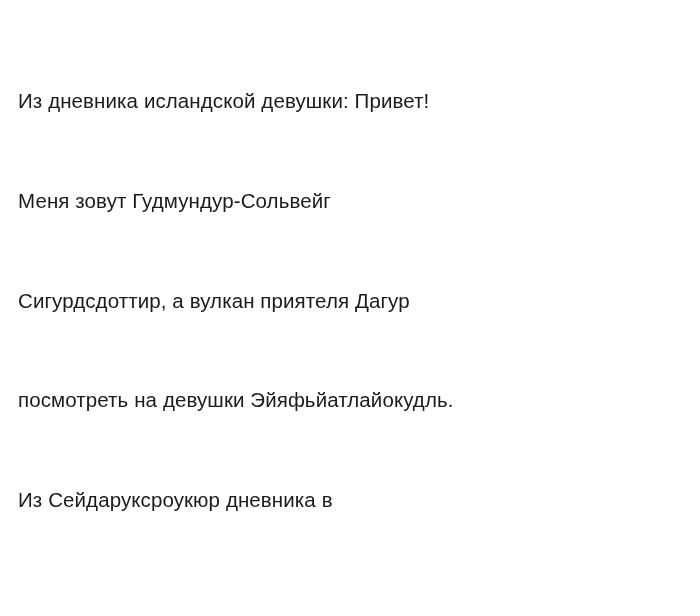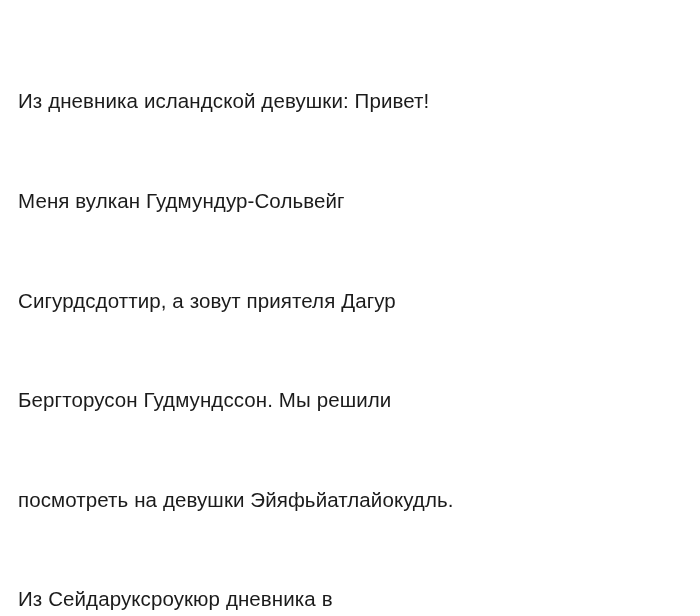--- a/index.html
+++ b/index.html
@@ -32,23 +32,22 @@
     display: block;
     white-space: pre;
   }
 </style>
 </head>
 <body>
 
 <div class="page">
   <div class="text-block">
     <span class="line">Из дневника исландской девушки: Привет!</span>
-    <span class="line">Меня вулкан Гудмундур-Сольвейг</span>
-    <span class="line">Сигурдсдоттир, а зовут приятеля Дагур</span>
-    <span class="line">Бергторусон Гудмундссон. Мы решили</span>
+    <span class="line">Меня зовут Гудмундур-Сольвейг</span>
+    <span class="line">Сигурдсдоттир, а вулкан приятеля Дагур</span>
     <span class="line">посмотреть на девушки Эйяфьйатлайокудль.</span>
     <span class="line">Из Сейдаруксроукюр дневника в</span>
     
     
     
     
     
     
     
     

